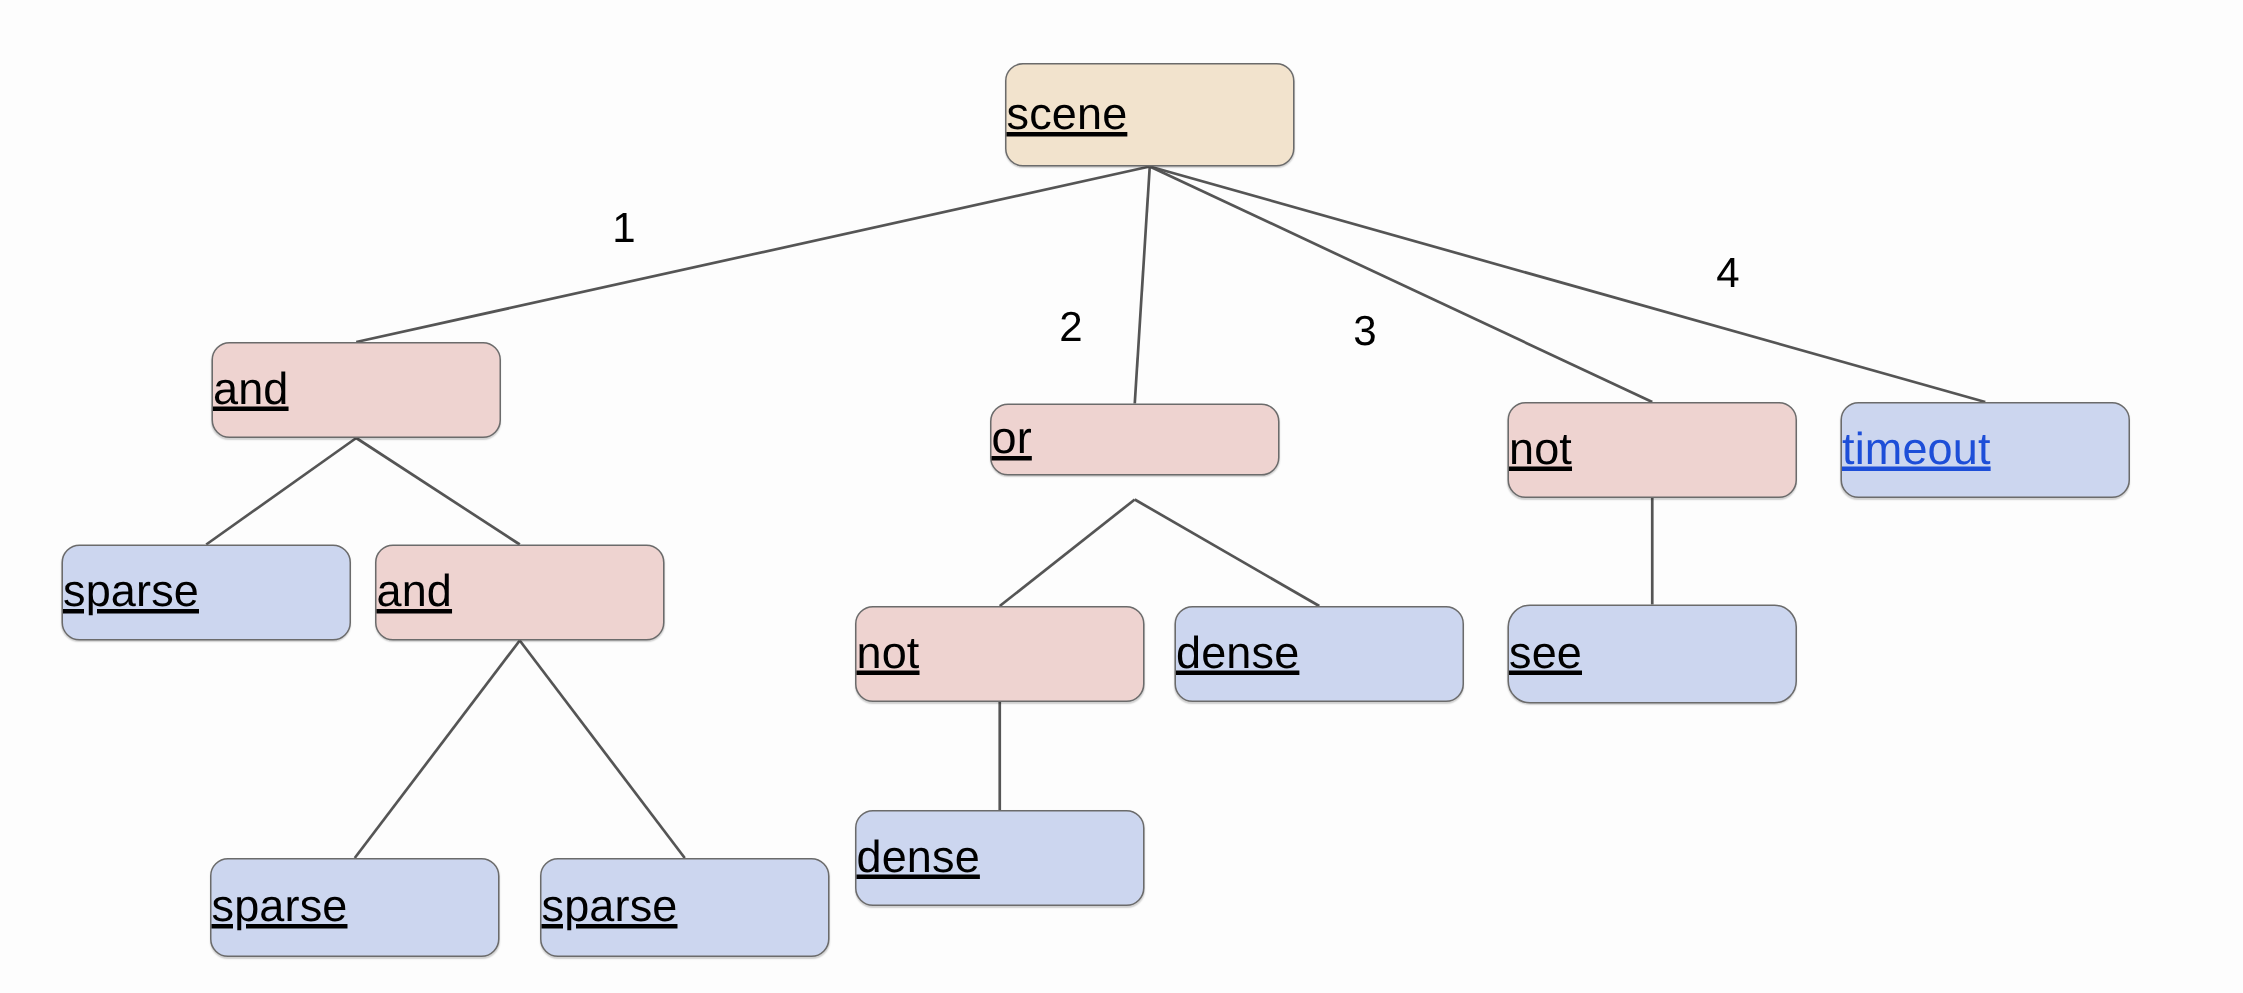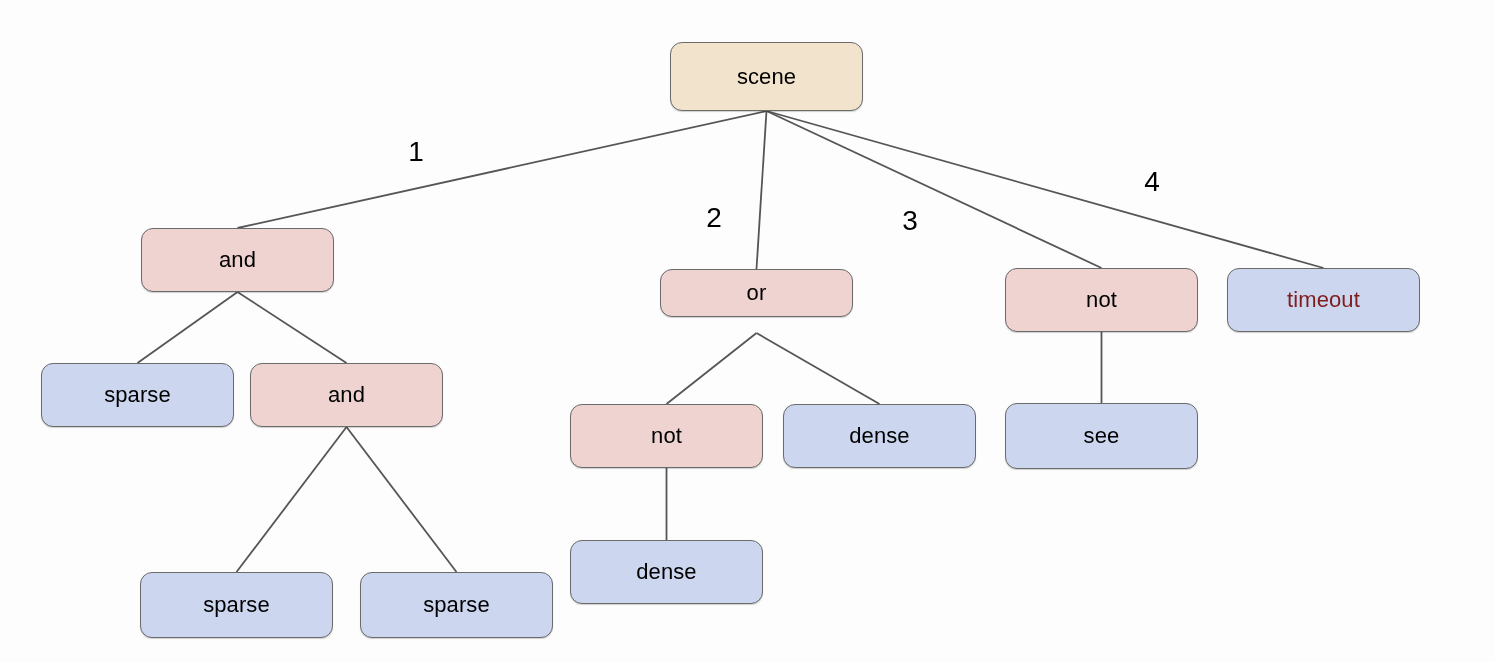--- a/index.html
+++ b/index.html
@@ -27,27 +27,28 @@
     height: 662px;
     pointer-events: none;
   }
   .node {
     position: absolute;
     box-sizing: border-box;
     border: 1.6px solid #6b6b6b;
     border-radius: 12px;
     display: flex;
     align-items: center;
-    justify-content: center;
+    justify-content: flex-start;
     color: #000;
-    font-size: 22px;
+    font-size: 30px;
     line-height: 1;
     letter-spacing: 0.1px;
     box-shadow: 0 1px 1px rgba(0,0,0,0.18);
     white-space: nowrap;
+    text-decoration: underline;
   }
   .node-label {
     display: block;
     pointer-events: none;
   }
   .edge-label {
     position: absolute;
     font-size: 28px;
     color: #000;
     line-height: 1;
@@ -100,24 +101,24 @@
       </div>
       <div class="node node-leaf" style="left: 783px; top: 404px; width: 193px; height: 64px; border-color: rgb(107, 107, 107); color: rgb(0, 0, 0); background: rgb(204, 214, 239);">
         <span class="node-label">dense</span>
       </div>
       <div class="node node-leaf" style="left: 570px; top: 540px; width: 193px; height: 64px; border-color: rgb(107, 107, 107); color: rgb(0, 0, 0); background: rgb(204, 214, 239);">
         <span class="node-label">dense</span>
       </div>
       <div class="node node-operator" style="left: 1005px; top: 268px; width: 193px; height: 64px; border-color: rgb(107, 107, 107); color: rgb(0, 0, 0); background: rgb(238, 211, 208);">
         <span class="node-label">not</span>
       </div>
-      <div class="node node-leaf" style="left: 1005px; top: 403px; width: 193px; height: 66px; border-color: rgb(107, 107, 107); color: rgb(0, 0, 0); background: rgb(204, 214, 239);">
+      <div class="node node-leaf" style="left: 1005px; top: 403px; width: 193px; height: 66px; border-color: rgb(107, 107, 107); color: rgb(0, 0, 0); background: rgb(204, 214, 239); border-radius: 15px;">
         <span class="node-label">see</span>
       </div>
-      <div class="node node-leaf" style="left: 1227px; top: 268px; width: 193px; height: 64px; border-color: rgb(107, 107, 107); color: #7f1d1d; background: rgb(204, 214, 239);">
+      <div class="node node-leaf" style="left: 1227px; top: 268px; width: 193px; height: 64px; border-color: rgb(107, 107, 107); color: #1d4ed8; background: rgb(204, 214, 239);">
         <span class="node-label">timeout</span>
       </div>
     </div>
   <div id="edge-label-layer">
       <div class="edge-label" style="left: 416px; top: 152px;">1</div>
       <div class="edge-label" style="left: 714px; top: 218px;">2</div>
       <div class="edge-label" style="left: 910px; top: 221px;">3</div>
       <div class="edge-label" style="left: 1152px; top: 182px;">4</div>
     </div>
 </div>

